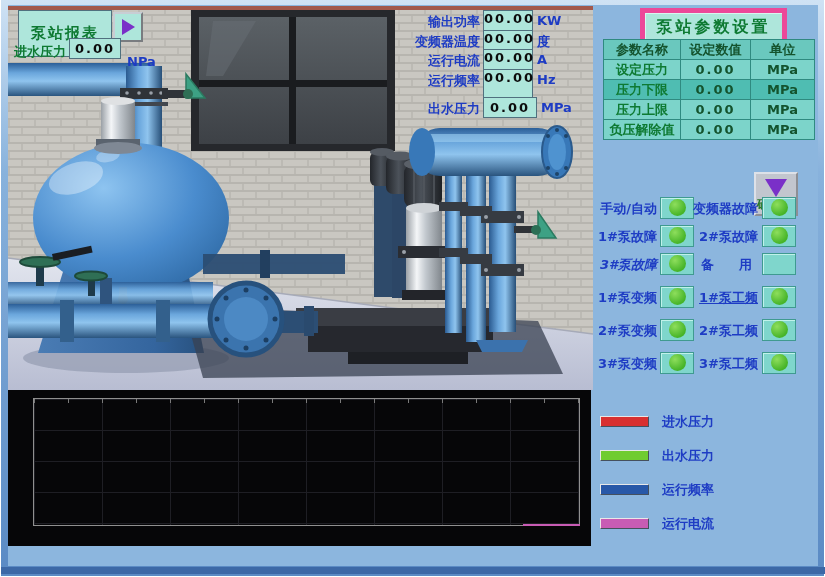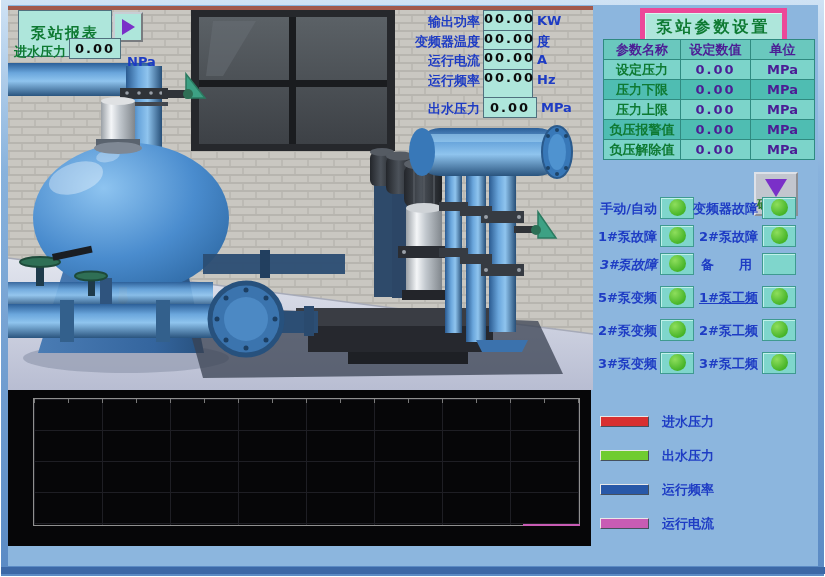--- a/index.html
+++ b/index.html
@@ -14,21 +14,21 @@
   }
   .bg{
     position:absolute;left:7px;top:5px;width:810px;height:561px;
     background:#8cb6de;
   }
   .bottom-strip{position:absolute;left:0;top:567px;width:825px;height:7px;background:#3c68a6;}
 
   
   .blue-label{color:#1e3cc4;font-weight:bold;font-size:13px;white-space:nowrap;}
   .green-label{color:#0e7a32;font-weight:bold;white-space:nowrap;}
-  .purple-label{color:#4c1d95;font-weight:bold;white-space:nowrap;}
+  .purple-label{color:#14532d;font-weight:bold;white-space:nowrap;}
   .cyanbox{background:#aee6db;border:1px solid #50707e;box-sizing:border-box;}
   .val{color:#0c0c0c;font-weight:bold;font-size:13px;letter-spacing:2px;text-align:center;}
 
   
   .report-btn{position:absolute;left:18px;top:10px;width:94px;height:47px;
     display:flex;align-items:center;justify-content:center;font-size:15px;letter-spacing:2px;}
   .report-arrow{position:absolute;left:113px;top:12px;width:26px;height:26px;
     background:#aee6db;border:2px outset #c8cdd4;display:flex;align-items:center;justify-content:center;}
   .report-arrow .tri{width:0;height:0;border-left:13px solid #7a30c8;border-top:8px solid transparent;border-bottom:8px solid transparent;}
 
@@ -321,25 +321,20 @@
   <tr class="even">
     <td class="green-label">压力下限</td>
     <td class="purple-label pv">0.00</td>
     <td class="purple-label">MPa</td>
   </tr>
   <tr class="odd">
     <td class="green-label">压力上限</td>
     <td class="purple-label pv">0.00</td>
     <td class="purple-label">MPa</td>
   </tr>
-  <tr class="even">
-    <td class="green-label">负压报警值</td>
-    <td class="purple-label pv">0.00</td>
-    <td class="purple-label">MPa</td>
-  </tr>
   <tr class="odd">
     <td class="green-label">负压解除值</td>
     <td class="purple-label pv">0.00</td>
     <td class="purple-label">MPa</td>
   </tr>
 </tbody>
   </table>
 
 <div class="confirm-btn">
   <span class="tri"></span>
@@ -364,21 +359,21 @@
     <span class="dot"></span>
   </div>
 
 <div class="st-label" style="left:585px;top:256px;width:72px;font-style:italic;">3#泵故障</div>
 <div class="lamp-box lamp-on" style="left:660px;top:253px;">
     <span class="dot"></span>
   </div>
 <div class="st-label" style="left:688px;top:256px;width:70px;letter-spacing:6px;">备　用</div>
 <div class="lamp-box lamp-off" style="left:762px;top:253px;"></div>
 
-<div class="st-label" style="left:585px;top:289px;width:72px;">5#泵变频</div>
+<div class="st-label" style="left:585px;top:289px;width:72px;">1#泵变频</div>
 <div class="lamp-box lamp-on" style="left:660px;top:286px;">
     <span class="dot"></span>
   </div>
 <div class="st-label" style="left:688px;top:289px;width:70px;text-decoration:underline;">1#泵工频</div>
 <div class="lamp-box lamp-on" style="left:762px;top:286px;">
     <span class="dot"></span>
   </div>
 
 <div class="st-label" style="left:585px;top:322px;width:72px;">2#泵变频</div>
 <div class="lamp-box lamp-on" style="left:660px;top:319px;">

